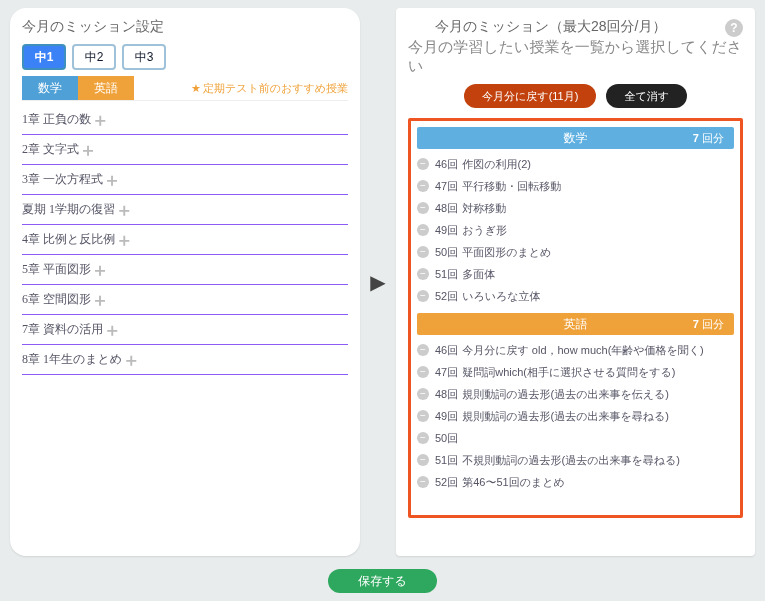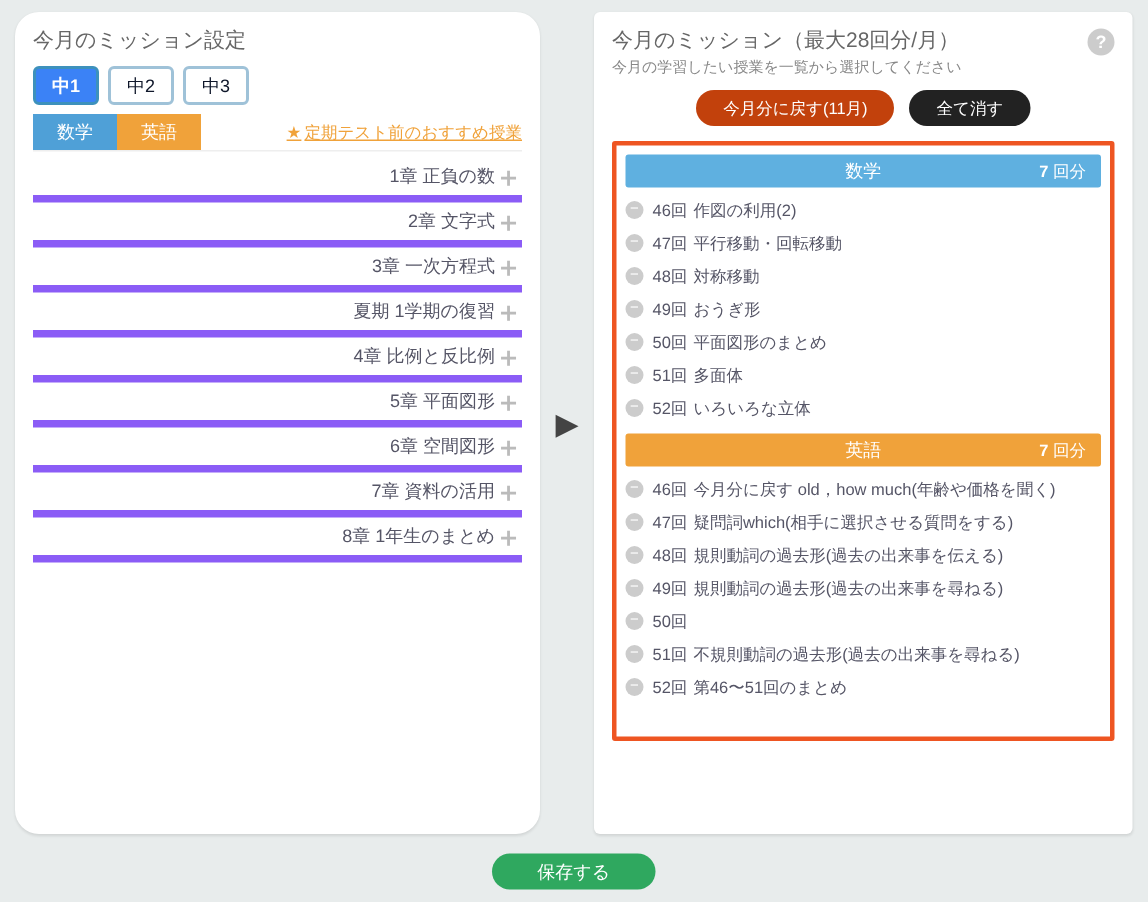--- a/index.html
+++ b/index.html
@@ -9,31 +9,31 @@
   .panel.left { flex:0 0 350px; height:548px;border-radius:16px; }
   .panel.right { flex:1; height:548px; position:relative; }
   .title { font-size:14px; color:#666; margin-bottom:8px; }
   .grade-tabs { display:flex; gap:6px; margin-bottom:6px; }
   .grade-tab { border:2px solid #9fc2d8; border-radius:4px; width:44px; height:26px; display:flex; align-items:center; justify-content:center; color:#0f172a; cursor:pointer; }
   .grade-tab.active { background:#3b82f6; border-color:#3d91bc; color:#fff; font-weight:bold; }
   .subject-row { display:flex; align-items:center; border-bottom:1px solid #eee; }
   .subject-tab { flex:0 0 56px; height:24px; display:flex; align-items:center; justify-content:center; color:#fff; font-size:12px; cursor:pointer; }
   .subject-tab.math { background:#4fa0d7; }
   .subject-tab.english { background:#f0a23a; }
-  .recommend { flex:1; text-align:right; font-size:11px; color:#f0a23a;text-decoration:underline; }
+  .recommend { flex:1; text-align:right; font-size:11px; color:#f0a23a; }
   .recommend .star { color:#f0a23a; margin-right:2px; }
   .chapter-list { margin-top:4px; }
-  .chapter { display:flex; align-items:center; justify-content:flex-end; height:30px; border-bottom:5px solid #8b5cf6; color:#556; cursor:pointer; }
+  .chapter { display:flex; align-items:center; justify-content:flex-start; height:30px; border-bottom:1px solid #8b5cf6; color:#556; cursor:pointer;font-family:Liberation Serif, serif; }
   .chapter .plus { color:#bbb; font-size:18px; font-weight:bold; }
   .arrow-col { display:flex; align-items:center; justify-content:center; width:16px; }
   .arrow { font-size:20px; color:#444; }
   .right .title-row { display:flex; align-items:center; justify-content:space-between; }
-  .right .title { margin-bottom:2px; }
+  .right .title { margin-bottom:2px;margin-left:27px; }
   .help-icon { width:18px; height:18px; border-radius:50%; background:#ccc; color:#fff; display:flex; align-items:center; justify-content:center; font-size:12px; font-weight:bold; cursor:pointer; }
-  .subdesc { font-size:10px; color:#888; margin-bottom:8px; }
+  .subdesc { font-size:15px; color:#888; margin-bottom:8px; }
   .btn-row { display:flex; gap:10px; justify-content:center; margin-bottom:10px; }
   .btn { border-radius:14px; height:24px; padding:0 18px; display:flex; align-items:center; color:#fff; font-size:11px; cursor:pointer; border:none; }
   .btn.green { background:#c2410c; }
   .btn.black { background:#222;text-align:right; }
   .red-box { border:3px solid #e52; border-radius:2px; padding:6px 6px 10px 6px; height:400px; overflow:hidden; }
   .section-header { height:22px; border-radius:2px; display:flex; align-items:center; padding:0 10px; color:#fff; font-size:12px; position:relative; margin-bottom:4px; }
   .section-header.math { background:#5fb0e0; }
   .section-header.english { background:#f0a23a; margin-top:6px; }
   .section-header .label { position:absolute; left:50%; transform:translateX(-50%); }
   .section-header .count { margin-left:auto; color:#fff; font-size:11px; }

